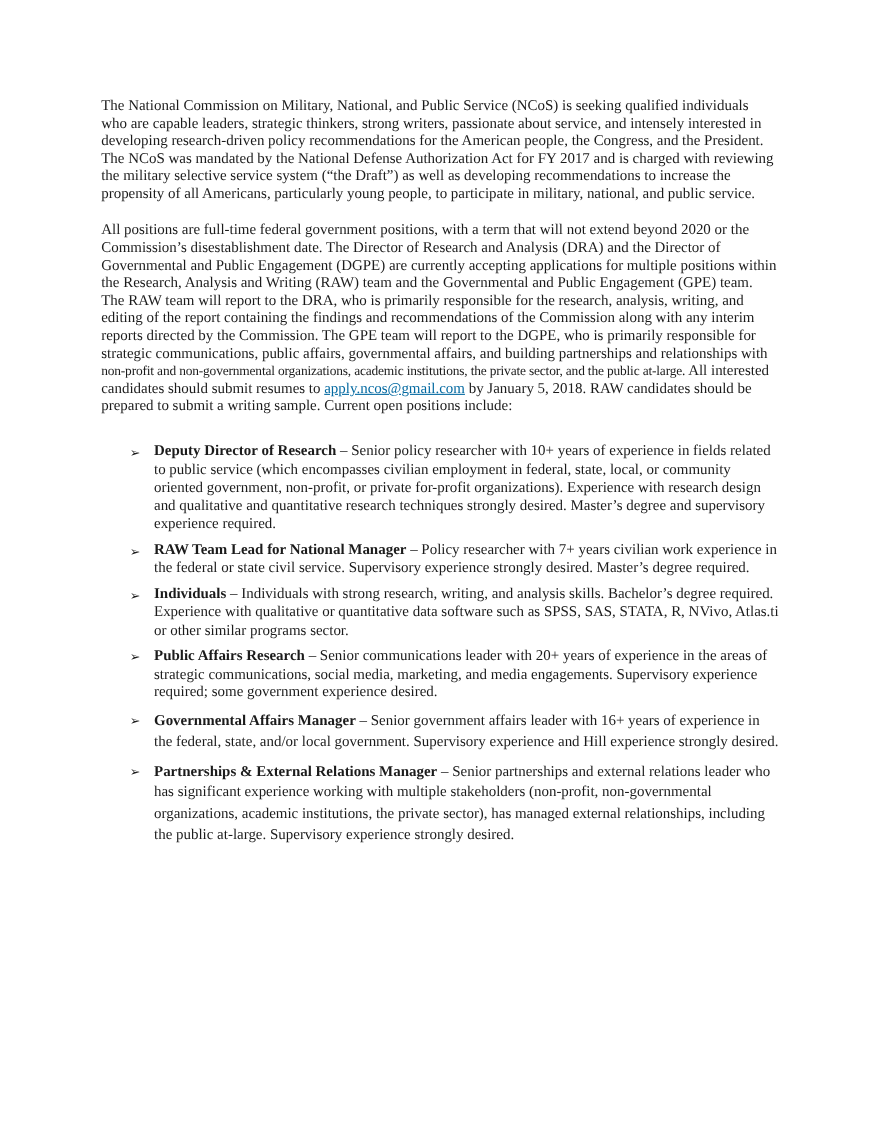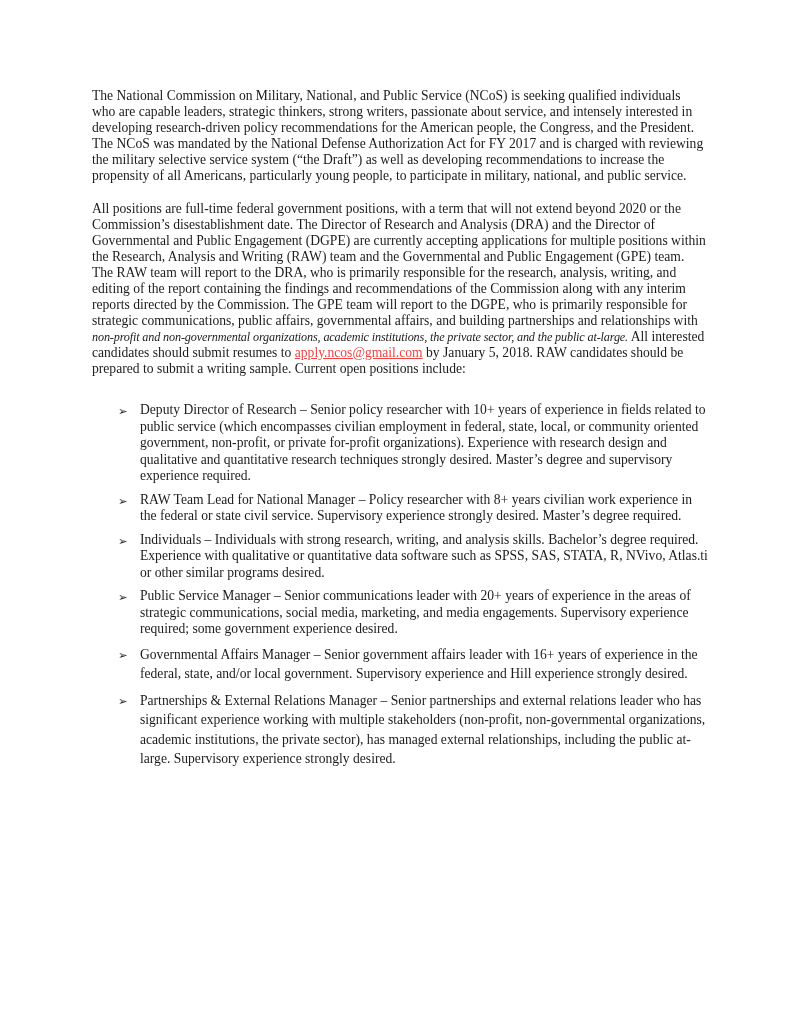--- a/index.html
+++ b/index.html
@@ -24,24 +24,23 @@
   .para {
     width: 614px;
     font-size: 13.6px;
     line-height: 16px;
     margin: 0 0 17px 0;
     text-align: left;
   }
   .condensed {
     font-size: 12.2px;
     letter-spacing: -0.15px;
-    font-style: italic;
   }
   .email-link {
-    color: #ef4444;
+    color: #0369a1;
     text-decoration: underline;
     cursor: pointer;
   }
   .positions-list {
     list-style: none;
     margin: 25px 0 0 0;
     padding: 0 0 0 26px;
     width: 592px;
   }
   .positions-list li {
@@ -55,21 +54,21 @@
   }
   .bullet {
     flex: 0 0 22px;
     width: 22px;
     font-family: "DejaVu Sans", sans-serif;
     font-size: 11.5px;
     color: #1b1b1b;
     padding-top: 1px;
   }
   .item-title {
-    font-weight: normal;
+    font-weight: bold;
   }
   .item-content {
     flex: 1;
   }
 </style>
 </head>
 <body>
 
 <div class="page">
 
@@ -77,29 +76,29 @@
 
   <p class="para"><span>All positions are full-time federal government positions, with a term that will not extend beyond 2020 or the Commission’s disestablishment date.  The Director of Research and Analysis (DRA) and the Director of Governmental and Public Engagement (DGPE) are currently accepting applications for multiple positions within the Research, Analysis and Writing (RAW) team and the Governmental and Public Engagement (GPE) team. The RAW team will report to the DRA, who is primarily responsible for the research, analysis, writing, and editing of the report containing the findings and recommendations of the Commission along with any interim reports directed by the Commission. The GPE team will report to the DGPE, who is primarily responsible for strategic communications, public affairs, governmental affairs, and building partnerships and relationships with </span><span class="condensed">non-profit and non-governmental organizations, academic institutions, the private sector, and the public at-large.</span><span>  All interested candidates should submit resumes to </span><a class="email-link">apply.ncos@gmail.com</a><span> by January 5, 2018.  RAW candidates should be prepared to submit a writing sample. Current open positions include:</span></p>
 
   <ul class="positions-list">
     <li>
       <span class="bullet">➢</span>
       <span class="item-content"><span class="item-title">Deputy Director of Research</span><span> – </span><span>Senior policy researcher with 10+ years of experience in fields related to public service (which encompasses civilian employment in federal, state, local, or community oriented government, non-profit, or private for-profit organizations). Experience with research design and qualitative and quantitative research techniques strongly desired. Master’s degree and supervisory experience required.</span></span>
     </li>
     <li>
       <span class="bullet">➢</span>
-      <span class="item-content"><span class="item-title">RAW Team Lead for National Manager</span><span> – </span><span>Policy researcher with 8+ years civilian work experience in the federal or state civil service. Supervisory experience strongly desired. Master’s degree required.</span></span>
+      <span class="item-content"><span class="item-title">RAW Team Lead for National Manager</span><span> – </span><span>Policy researcher with 7+ years civilian work experience in the federal or state civil service. Supervisory experience strongly desired. Master’s degree required.</span></span>
     </li>
     <li>
       <span class="bullet">➢</span>
-      <span class="item-content"><span class="item-title">Individuals</span><span> – </span><span>Individuals with strong research, writing, and analysis skills. Bachelor’s degree required. Experience with qualitative or quantitative data software such as SPSS, SAS, STATA, R, NVivo, Atlas.ti or other similar programs desired.</span></span>
+      <span class="item-content"><span class="item-title">Individuals</span><span> – </span><span>Individuals with strong research, writing, and analysis skills. Bachelor’s degree required. Experience with qualitative or quantitative data software such as SPSS, SAS, STATA, R, NVivo, Atlas.ti or other similar programs sector.</span></span>
     </li>
     <li>
       <span class="bullet">➢</span>
-      <span class="item-content"><span class="item-title">Public Service Manager</span><span> – </span><span>Senior communications leader with 20+ years of experience in the areas of strategic communications, social media, marketing, and media engagements. Supervisory experience required; some government experience desired.</span></span>
+      <span class="item-content"><span class="item-title">Public Affairs Research</span><span> – </span><span>Senior communications leader with 20+ years of experience in the areas of strategic communications, social media, marketing, and media engagements. Supervisory experience required; some government experience desired.</span></span>
     </li>
     <li class="loose">
       <span class="bullet">➢</span>
       <span class="item-content"><span class="item-title">Governmental Affairs Manager</span><span> – </span><span>Senior government affairs leader with 16+ years of experience in the federal, state, and/or local government. Supervisory experience and Hill experience strongly desired.</span></span>
     </li>
     <li class="loose">
       <span class="bullet">➢</span>
       <span class="item-content"><span class="item-title">Partnerships &amp; External Relations Manager</span><span> – </span><span>Senior partnerships and external relations leader who has significant experience working with multiple stakeholders (non-profit, non-governmental organizations, academic institutions, the private sector), has managed external relationships, including the public at-large. Supervisory experience strongly desired.</span></span>
     </li>
   </ul>

